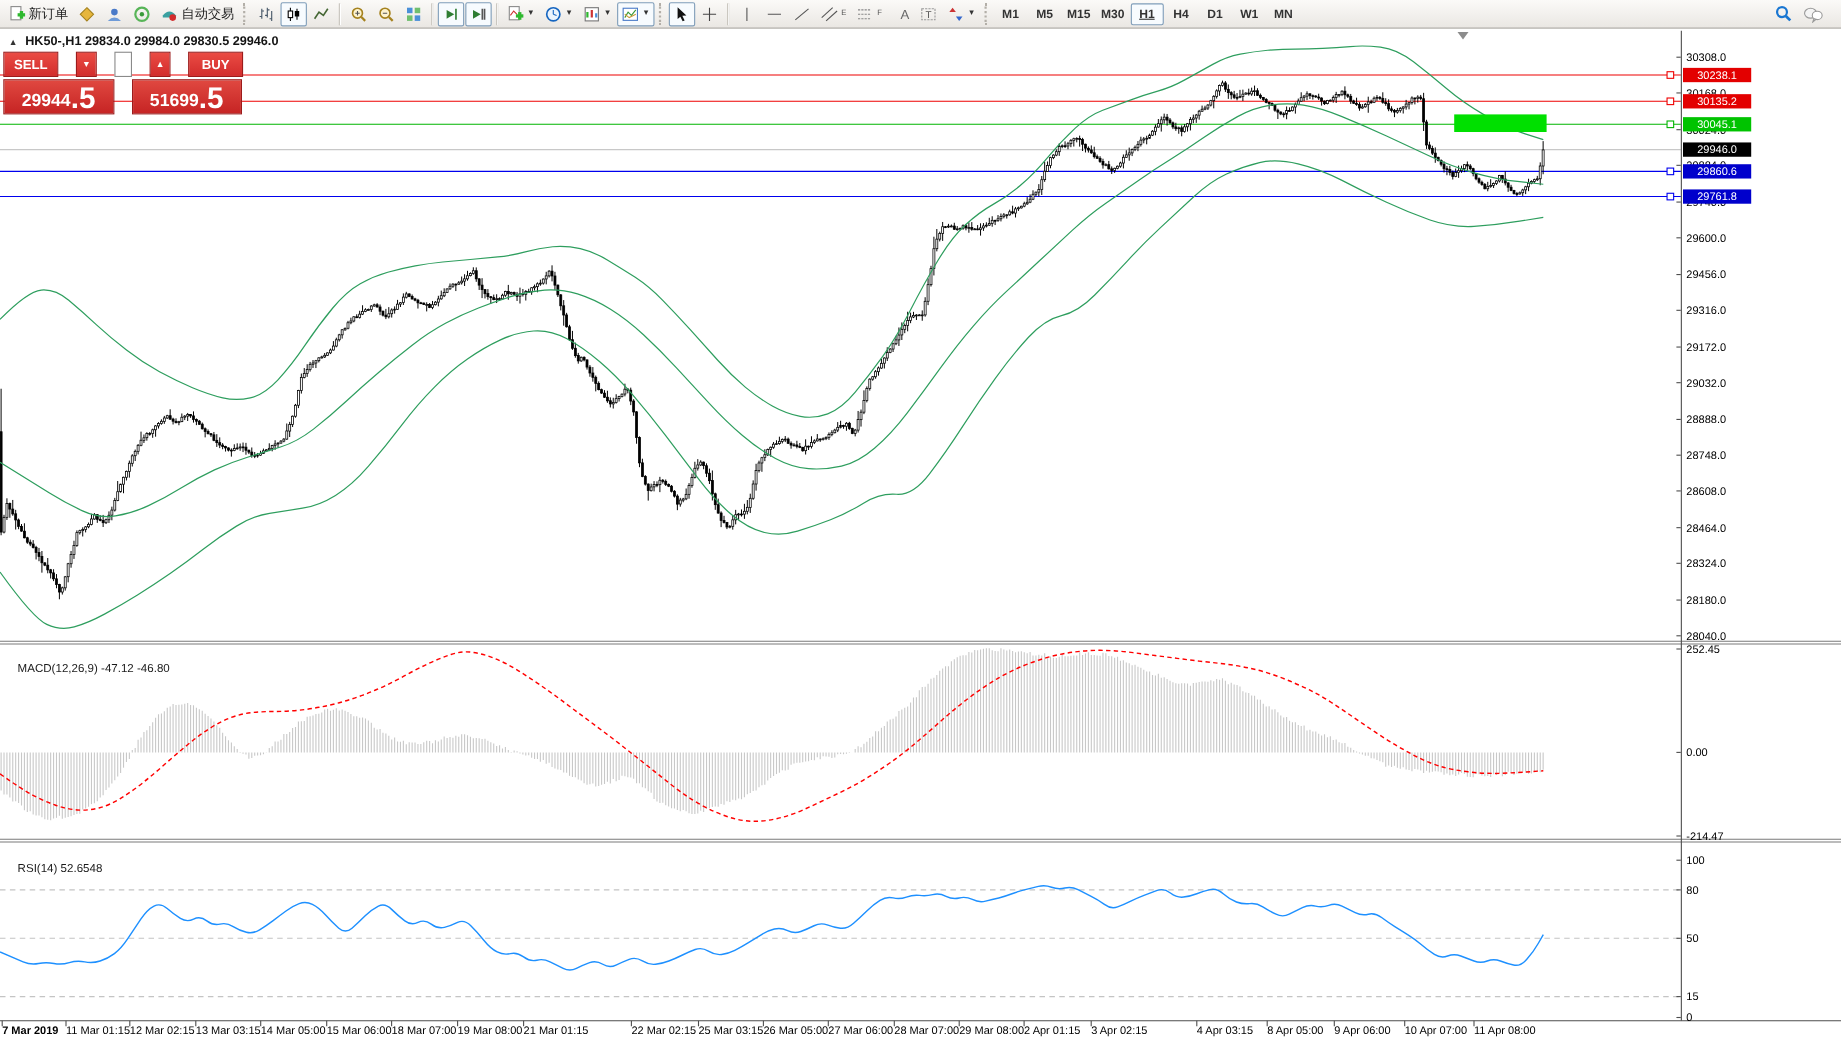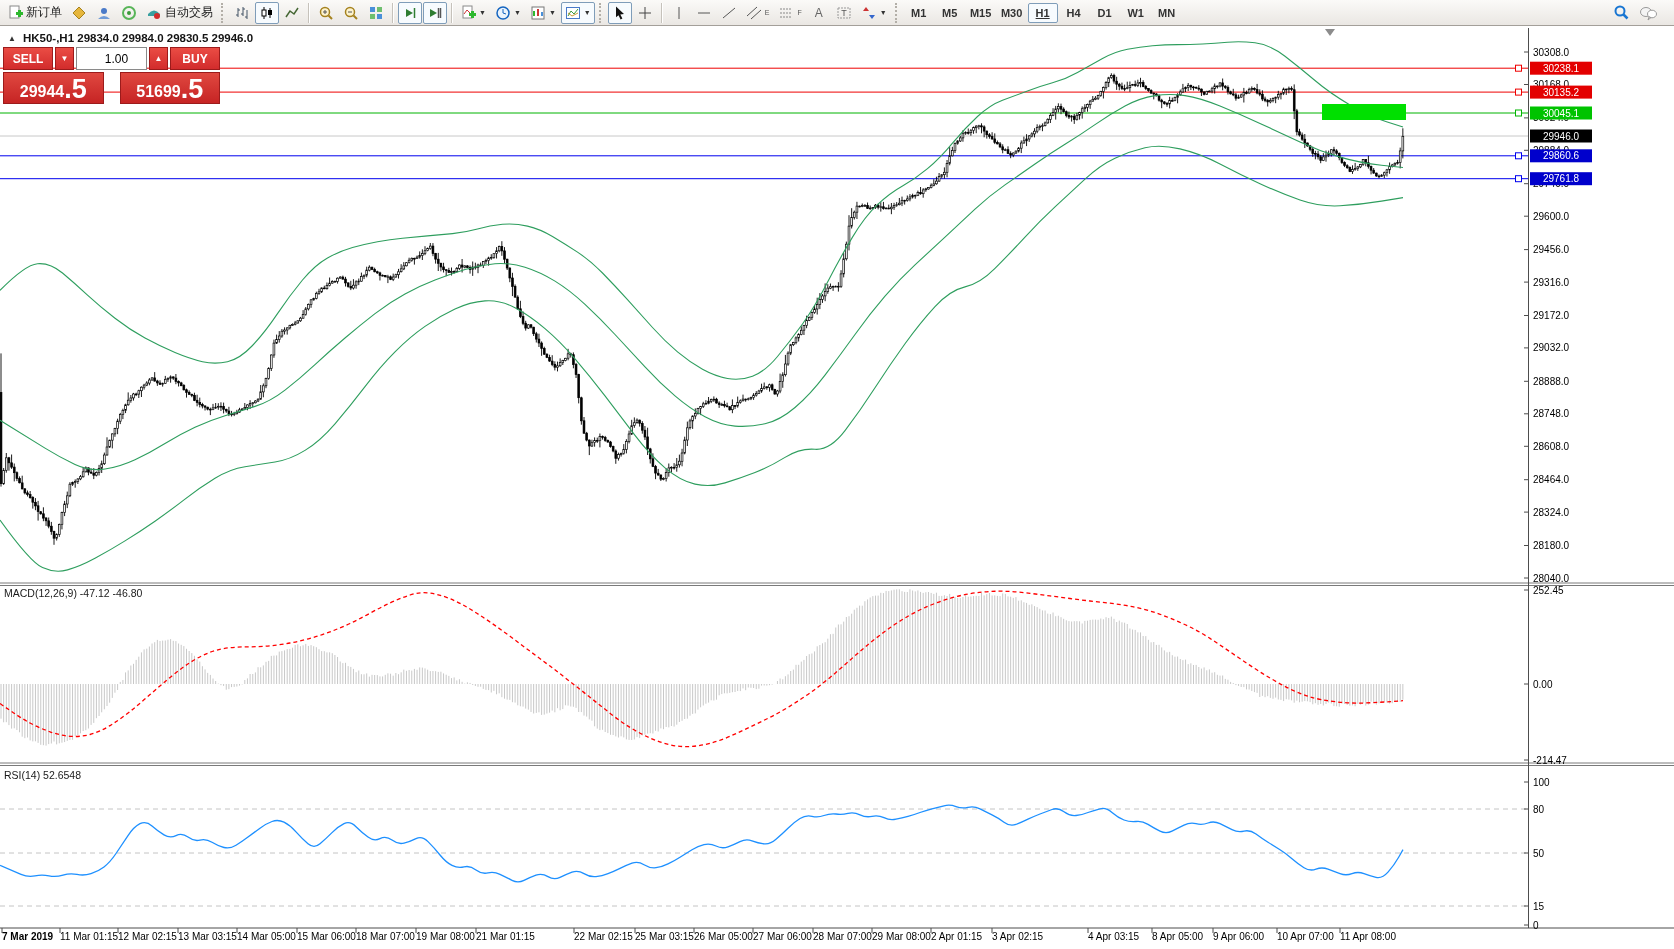--- a/index.html
+++ b/index.html
@@ -2,44 +2,44 @@
 <html><head>
 <meta charset="utf-8">
 <style>
   html,body{margin:0;padding:0;background:#fff;width:1674px;height:949px;overflow:hidden;
     font-family:"Liberation Sans","DejaVu Sans",sans-serif;}
   #app{position:relative;width:1674px;height:949px;background:#fff;}
   
   .toolbar{position:absolute;top:0;left:0;width:1674px;height:26px;box-sizing:border-box;
     background:linear-gradient(#fbfaf8,#eae7e3);border-bottom:1px solid #a39f99;
     display:flex;align-items:center;padding:0 4px;gap:1px;z-index:6;}
-  .tb-btn{height:22px;min-width:24px;box-sizing:border-box;display:flex;align-items:center;justify-content:center;
+  .tb-btn{height:22px;min-width:24px;box-sizing:border-box;display:flex;align-items:center;justify-content:flex-end;
     gap:3px;border:1px solid transparent;background:transparent;padding:0 3px;font-size:12px;color:#222;
     font-family:inherit;cursor:default;}
   .tb-btn.active{background:#f7fbfe;border:1px solid #7f9db9;border-radius:2px;}
   .sep{width:1px;height:20px;background:#c6c2bb;border-right:1px solid #fff;margin:0 3px;flex:0 0 auto;}
   .grip{width:3px;height:20px;border-left:2px dotted #b3afa8;margin:0 3px;flex:0 0 auto;}
   .caret{font-size:7px;color:#333;}
   .tf-btn{height:20px;width:30px;box-sizing:border-box;display:flex;align-items:center;justify-content:center;
     font-size:11px;font-weight:bold;color:#333;border:1px solid transparent;background:transparent;font-family:inherit;text-align:right;}
   .tf-btn.active{background:#f7fbfe;border:1px solid #7f9db9;border-radius:2px;text-decoration:underline;}
   .tb-spacer{flex:1;}
   
   #chart-svg{position:absolute;left:0;top:0;z-index:1;}
   .chart-title{position:absolute;left:8px;top:32px;z-index:4;display:flex;align-items:center;gap:7px;
     font-size:11.5px;font-weight:bold;color:#141414;}
   .collapse{font-size:8px;color:#333;}
-  .ind-label{position:absolute;left:4px;z-index:4;font-size:10.5px;color:#1a1a1a;}
+  .ind-label{position:absolute;left:16px;z-index:4;font-size:10.5px;color:#1a1a1a;margin-top:15px;}
   #macd-label{top:587px;}
   #rsi-label{top:769px;}
   .annotation{position:absolute;z-index:3;transform:translate(-50%,-50%);white-space:nowrap;
     font-weight:bold;font-size:30px;letter-spacing:1px;}
   
   .trade-panel{position:absolute;left:3px;top:47px;width:217px;z-index:5;}
-  .tp-row1{display:flex;gap:2px;height:23px;margin-bottom:2px;}
+  .tp-row1{display:flex;gap:16px;height:23px;margin-bottom:2px;}
   .btn-red{background:linear-gradient(#ea4c44,#d22c2c);border:1px solid #9c1b1b;color:#fff;
     display:flex;align-items:center;justify-content:center;box-sizing:border-box;font-family:inherit;}
   .tp-sell,.tp-buy{flex:0 0 50px;font-size:12px;font-weight:bold;}
   .tp-spin{flex:0 0 19px;font-size:8px;}
   .tp-vol{flex:1;min-width:0;text-align:center;font-size:12px;border:1px solid #8a8a8a;font-family:inherit;box-sizing:border-box;padding-left:12px;}
   .tp-row2{display:flex;gap:16px;height:32px;}
   .price-box{flex:1;background:linear-gradient(#e04840,#c62424);border:1px solid #9c1b1b;color:#fff;
     display:flex;align-items:flex-end;justify-content:center;padding-bottom:1px;box-sizing:border-box;}
   .pb-main{font-size:16px;font-weight:bold;line-height:20px;}
   .pb-frac{font-size:27px;font-weight:bold;line-height:25px;}

